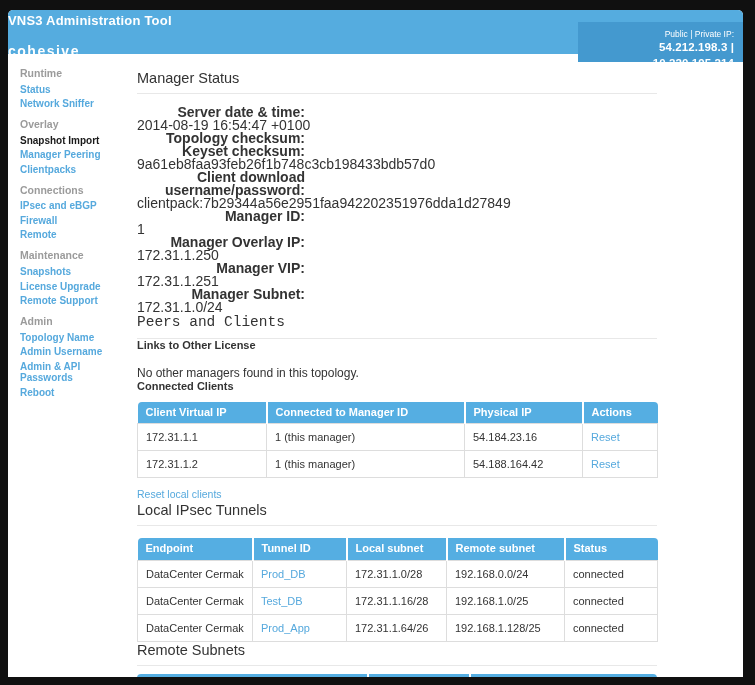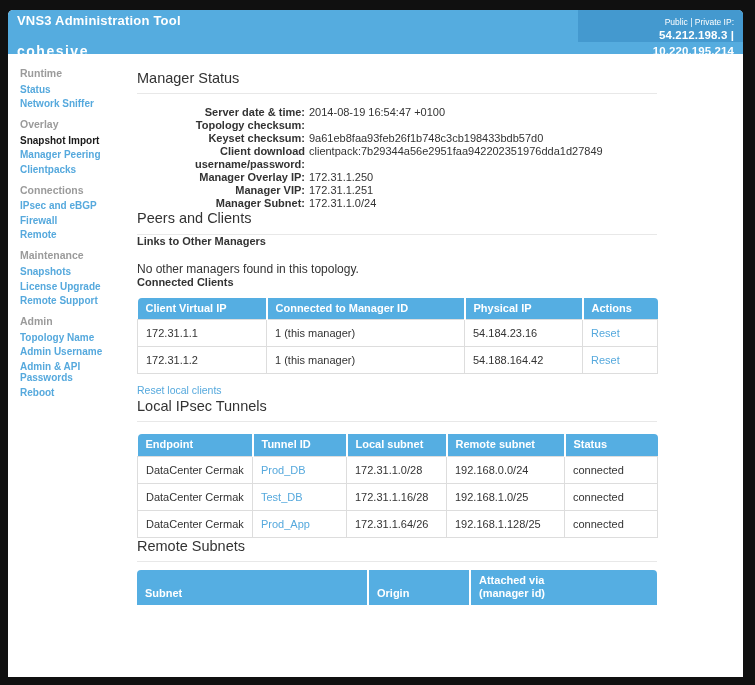--- a/index.html
+++ b/index.html
@@ -21,51 +21,51 @@
     font-family:"Liberation Sans", sans-serif;
     color:var(--text-dark);
     overflow:hidden;
   }
   .page{
     position:absolute;left:8px;top:10px;width:735px;height:667px;
     background:#ffffff;overflow:hidden;border-radius:5px 5px 0 0;
   }
   
   .app-header{position:relative;height:44px;background:var(--header-blue);}
-  .brand{position:absolute;left:9px;top:4px;color:#fff;}
+  .brand{position:absolute;left:0;top:4px;color:#fff;}
   .brand-title{font-size:13px;font-weight:bold;letter-spacing:.2px;line-height:1.15;}
   .logo-word{font-size:14px;font-weight:bold;letter-spacing:1.5px;line-height:1;margin-top:15px;text-transform:lowercase;}
   .logo-sub{font-size:6.5px;letter-spacing:1.2px;opacity:.75;margin:1px 0 0 42px;}
   .ip-box{
-    position:absolute;right:0;top:0;width:165px;height:32px;
+    position:absolute;right:0;top:12px;width:165px;height:40px;
     background:var(--ip-box-blue);color:#fff;text-align:right;
     padding:7px 9px 0 0;
   }
   .ip-label{font-size:8.5px;line-height:1.2;}
   .ip-value{font-size:11.5px;font-weight:600;line-height:1.4;letter-spacing:.1px;}
   
   .body-row{display:flex;align-items:flex-start;}
   .sidebar{width:120px;padding:13px 0 0 12px;flex:none;}
   .side-group{margin-bottom:7px;}
   .side-head{font-size:10.5px;font-weight:bold;color:var(--sidebar-gray);margin:0 0 2px 0;line-height:1.25;}
   .side-link{display:block;font-size:10px;font-weight:bold;color:var(--link-blue);text-decoration:none;padding:1.5px 0;line-height:1.15;}
   .side-link.active{color:#1a1a1a;}
   .main{width:520px;padding-top:16px;flex:none;margin-left:9px;}
   
   h2.section{
     font-size:14.5px;font-weight:400;color:var(--text-dark);
     margin:0;padding:0 0 6px 0;border-bottom:1px solid var(--divider-gray);
     line-height:1.2;
   }
   .mt-head1{margin-top:20px;}
-  .mt-head2{margin-top:11px;}
+  .mt-head2{margin-top:11px;font-family:Liberation Mono, monospace;}
   .mt-head3{margin-top:14px;}
   .mt-head4{margin-top:18px;}
   .kv-list{margin-top:12px;}
-  .kv-row{display:flex;font-size:11px;line-height:13px;}
+  .kv-row{display:flex;font-size:14px;line-height:13px;flex-direction:column;}
   .kv-label{width:172px;flex:none;text-align:right;font-weight:bold;padding-right:4px;}
   .kv-value{white-space:nowrap;}
   h4.subhead{font-size:11px;font-weight:bold;margin:0;line-height:1.2;}
   .mt-sub1{margin-top:26px;}
   .mt-sub2{margin-top:18px;}
   p.note{font-size:12px;margin:14px 0 0 0;line-height:1.2;}
   a.text-link{font-size:10.5px;color:var(--link-blue);text-decoration:none;display:inline-block;margin-top:10px;}
   
   table.tbl{border-collapse:collapse;table-layout:fixed;width:520px;margin-top:8px;font-size:11px;color:var(--text-dark);}
   table.tbl th{
@@ -146,36 +146,40 @@
           </div>
           <div class="kv-row">
             <div class="kv-label">Keyset checksum:</div>
             <div class="kv-value">9a61eb8faa93feb26f1b748c3cb198433bdb57d0</div>
           </div>
           <div class="kv-row">
             <div class="kv-label">Client download username/password:</div>
             <div class="kv-value">clientpack:7b29344a56e2951faa942202351976dda1d27849</div>
           </div>
           <div class="kv-row">
+            <div class="kv-label">Manager ID:</div>
+            <div class="kv-value">1</div>
+          </div>
+          <div class="kv-row">
             <div class="kv-label">Manager Overlay IP:</div>
             <div class="kv-value">172.31.1.250</div>
           </div>
           <div class="kv-row">
             <div class="kv-label">Manager VIP:</div>
             <div class="kv-value">172.31.1.251</div>
           </div>
           <div class="kv-row">
             <div class="kv-label">Manager Subnet:</div>
             <div class="kv-value">172.31.1.0/24</div>
           </div>
         </div>
 
       <h2 class="section mt-head2">Peers and Clients</h2>
 
-      <h4 class="subhead mt-sub1">Links to Other Managers</h4>
+      <h4 class="subhead mt-sub1">Links to Other License</h4>
       <p class="note">No other managers found in this topology.</p>
 
       <h4 class="subhead mt-sub2">Connected Clients</h4>
       <table class="tbl">
           <colgroup>
             <col style="width: 129px;">
             <col style="width: 198px;">
             <col style="width: 118px;">
             <col style="width: 75px;">
           </colgroup>

